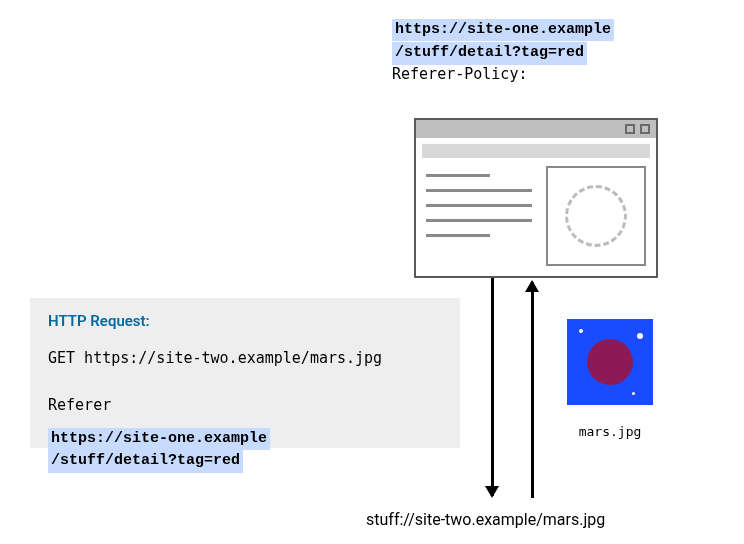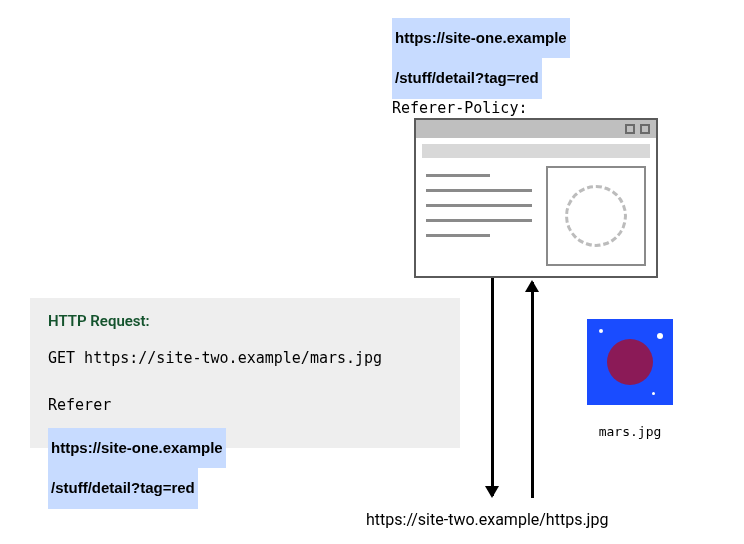--- a/index.html
+++ b/index.html
@@ -16,26 +16,26 @@
 
   
   .top-block {
     position: absolute;
     left: 392px;
     top: 18px;
     width: 300px;
   }
   .hl {
     background: #c7dbff;
-    padding: 10px 3px;
+    padding: 1px 3px;
     display: inline-block;
     font-weight: 600;
     font-size: 15px;
     line-height: 1.35;
-    font-family: Liberation Sans, sans-serif;
+    font-family: Liberation Mono, monospace;
   }
   .hl.indent { }
   .policy {
     margin-top: 0;
     font-size: 15px;
     line-height: 1.2;
   }
 
   
   .browser {
@@ -105,33 +105,33 @@
     position: absolute;
     left: 30px;
     top: 298px;
     width: 430px;
     height: 150px;
     background: #eeeeee;
     padding: 14px 18px;
     font-size: 15px;
   }
   .reqbox .title {
-    color: #14532d;
+    color: #0369a1;
     font-weight: 600;
     margin-bottom: 16px;
   }
   .reqbox .get { margin-bottom: 10px; }
   .referer-row { display: flex; gap: 14px; align-items: flex-start; flex-direction: column; }
   .referer-val { display: flex; flex-direction: column; align-items: flex-start; }
   .referer-val .hl { font-size: 15px; }
 
   
   .thumb {
     position: absolute;
-    left: 585px;
+    left: 565px;
     top: 319px;
     width: 90px;
     text-align: center;
     font-size: 13px;
   }
   .thumb-img {
     width: 86px;
     height: 86px;
     background: #1a4cff;
     position: relative;
@@ -242,13 +242,13 @@
 <div class="thumb">
   <div class="thumb-img">
     <div class="star s1"></div>
     <div class="star s2"></div>
     <div class="star s3"></div>
     <div class="planet"></div>
   </div>
   <div class="mono">mars.jpg</div>
 </div>
 
-<div class="bottom-url">https://site-two.example/https.jpg</div>
+<div class="bottom-url">stuff://site-two.example/mars.jpg</div>
 
 </body></html>

